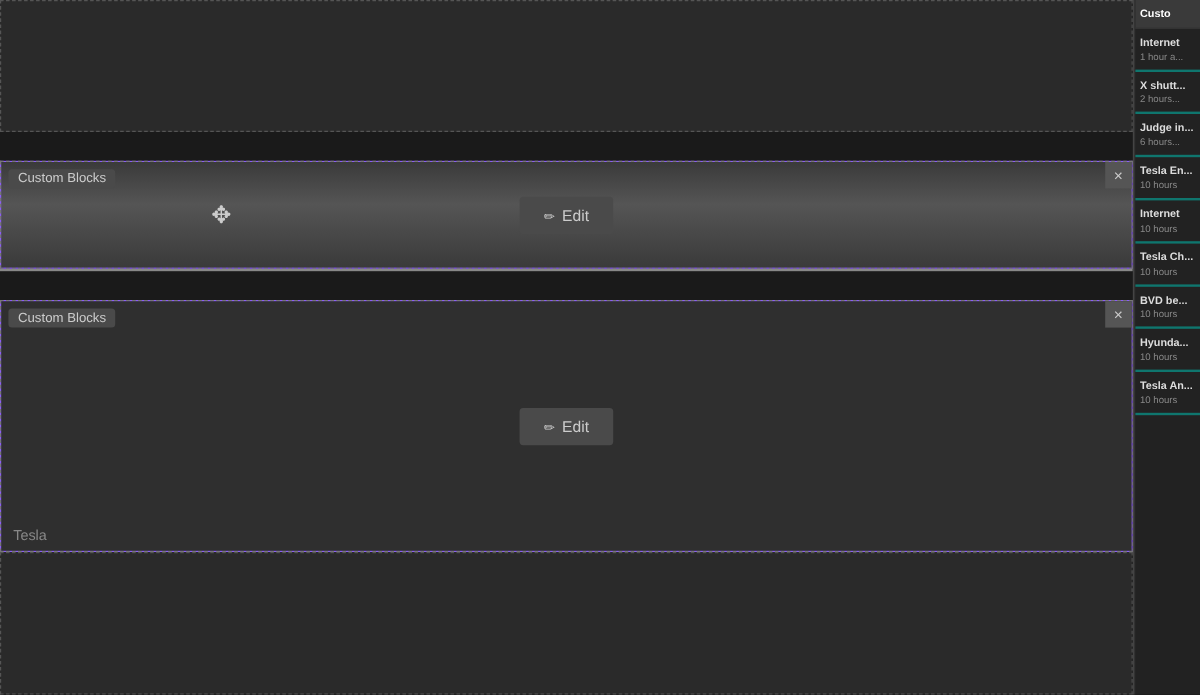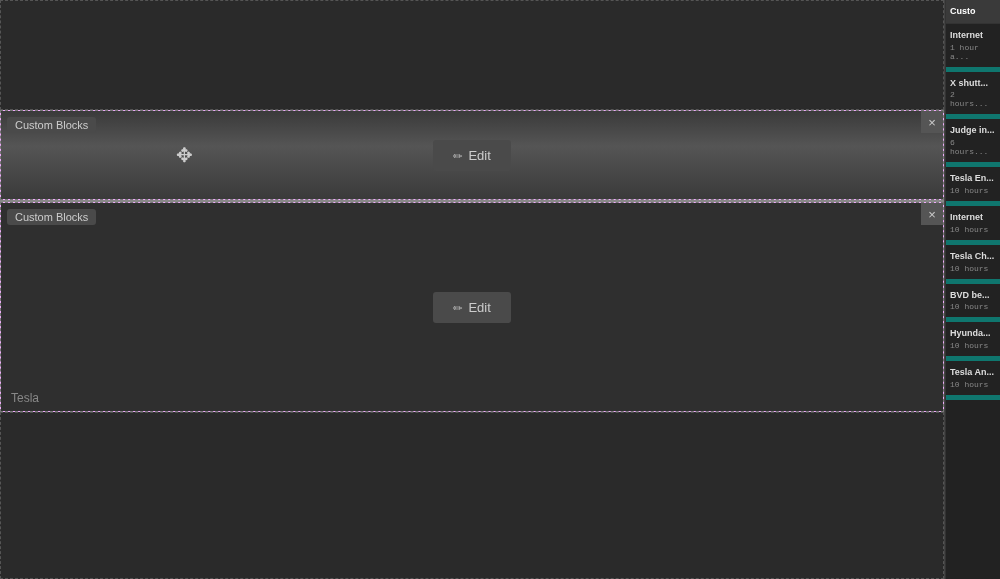--- a/index.html
+++ b/index.html
@@ -25,23 +25,24 @@
     .top-panel {
       background: #2a2a2a;
       height: 110px;
       border: 1px dashed #555;
       flex-shrink: 0;
     }
 
     
     .custom-block-wrapper {
       border: 1px dashed #777;
-      background: #f0abfc;
+      background: #8b5cf6;
       flex-shrink: 0;
       position: relative;
+      margin-top: 24px;
     }
 
     .custom-block-label {
       position: absolute;
       top: 6px;
       left: 6px;
       background: #4a4a4a;
       color: #ccc;
       font-size: 11px;
       padding: 2px 8px;
@@ -137,21 +138,21 @@
       width: 55px;
       background: #222;
       display: flex;
       flex-direction: column;
       overflow-y: auto;
       border-left: 1px solid #333;
     }
 
     .sidebar-item {
       padding: 6px 4px;
-      border-bottom: 5px solid #0f766e;
+      border-bottom: 2px solid #0f766e;
       cursor: pointer;
     }
 
     .sidebar-item-active {
       background: #2d2d2d;
     }
 
     .sidebar-item-title {
       color: #ddd;
       font-size: 9px;
@@ -160,21 +161,20 @@
       display: block;
       white-space: nowrap;
       overflow: hidden;
     }
 
     .sidebar-item-time {
       color: #888;
       font-size: 8px;
       display: block;
       margin-top: 2px;
-      font-family: Liberation Mono, monospace;
     }
 
     .sidebar-top-item {
       background: #3a3a3a;
       padding: 6px 4px;
       border-bottom: 1px solid #333;
     }
 
     .sidebar-top-item .sidebar-item-title {
       color: #fff;

